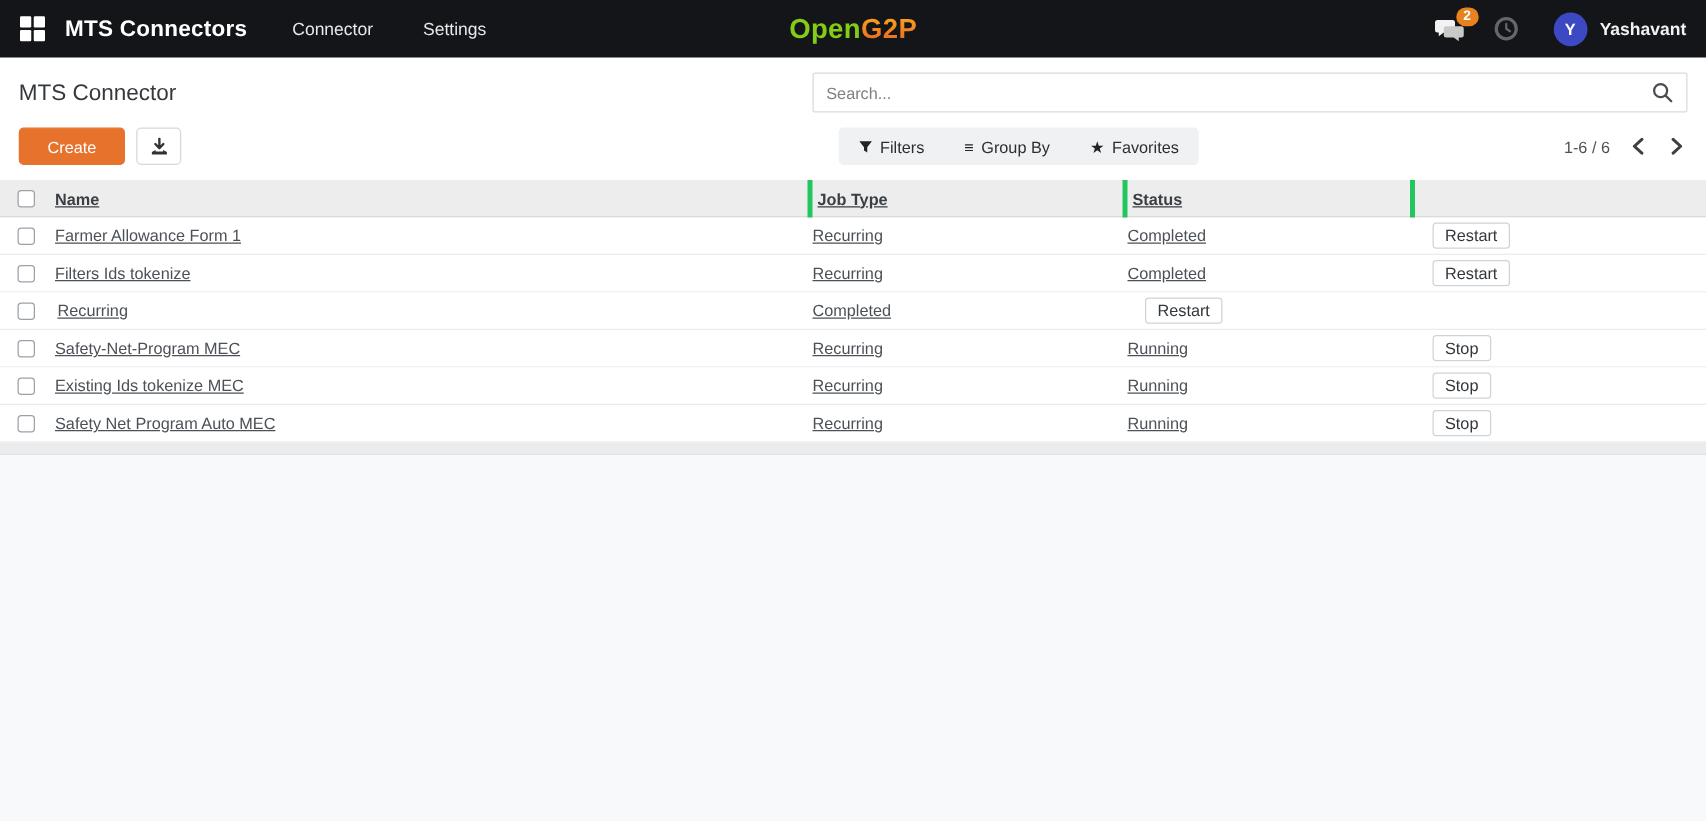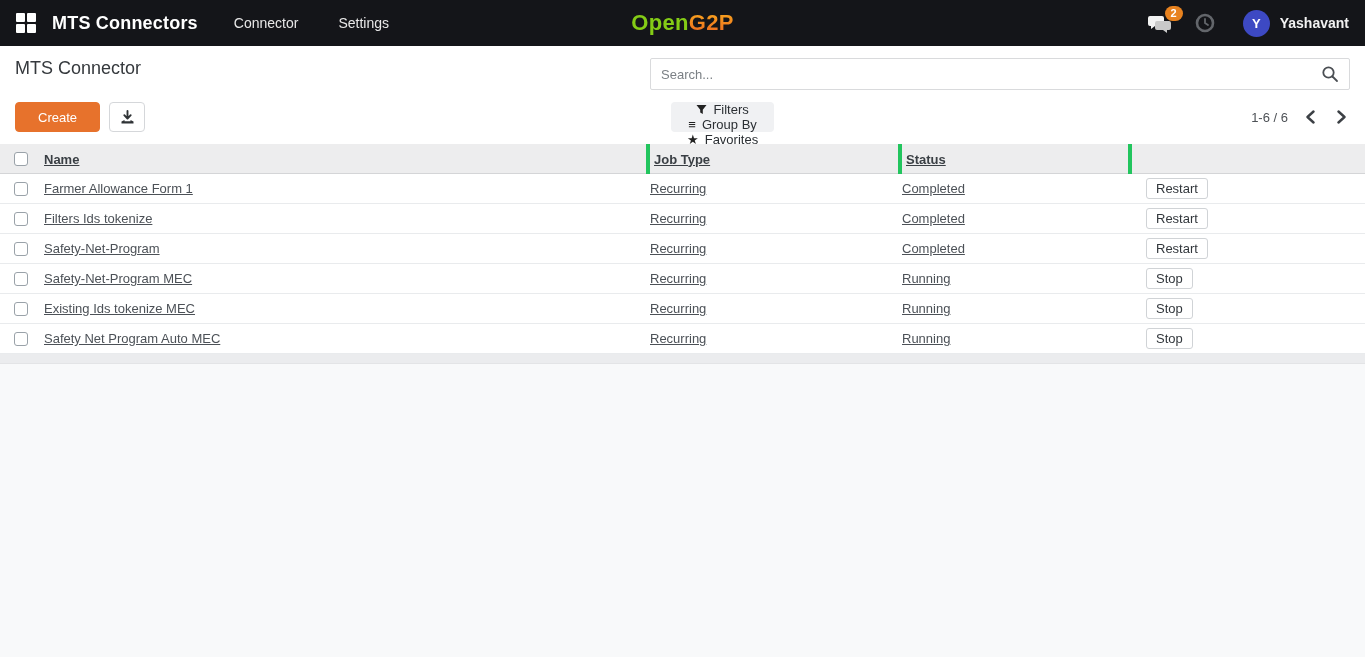--- a/index.html
+++ b/index.html
@@ -39,21 +39,21 @@
   .clock-wrap { cursor:pointer; display:flex; align-items:center; }
   .user-wrap { display:flex; align-items:center; gap:10px; cursor:pointer; margin-left:6px; }
   .avatar {
     width:27px; height:27px; border-radius:50%; background:#3d49c3; color:#fff;
     display:flex; align-items:center; justify-content:center; font-size:13px; font-weight:bold;
   }
   .user-name { font-size:14px; font-weight:600; color:#f2f2f2; }
 
   
   .control-panel { background:#ffffff; padding:0; }
-  .cp-row1 { display:flex; padding:12px 15px 6px 15px; }
+  .cp-row1 { display:flex; align-items:center; padding:12px 15px 6px 15px; }
   .breadcrumb { font-size:18px; color:#35393d; }
   .search-box {
     margin-left:auto; width:700px; height:32px; background:#fff;
     border:1px solid #d9dadc; border-radius:2px;
     display:flex; align-items:center; padding:0 10px;
   }
   .search-box input {
     flex:1; border:none; outline:none; font-size:13px; color:#45494d;
     font-family:"Liberation Sans", sans-serif; background:transparent;
   }
@@ -65,21 +65,21 @@
     font-family:"Liberation Sans", sans-serif;
     text-align:right;
   }
   .btn-export {
     margin-left:9px; width:36px; height:30px; background:#fff;
     border:1px solid #d5d7da; border-radius:4px; cursor:pointer;
     display:flex; align-items:center; justify-content:center;
   }
   .filters-group {
     margin-left:526px; background:#f0f1f3; border-radius:4px; height:30px;
-    display:flex; align-items:center; padding:0 6px; gap:0;flex-direction:column;
+    display:flex; align-items:center; padding:0 6px; gap:12px;
   }
   .fg-btn {
     display:flex; align-items:center; gap:6px; padding:0 10px; height:30px;
     font-size:13px; color:#2b2f33; cursor:pointer; background:transparent; border:none;
     font-family:"Liberation Sans", sans-serif;
   }
   .fg-glyph { font-size:13px; color:#222; }
   .pager { margin-left:auto; display:flex; align-items:center; gap:14px; }
   .pager-range { font-size:13px; color:#4d5156; }
   .pager-btn { background:none; border:none; cursor:pointer; padding:2px; display:flex; align-items:center; }
@@ -237,21 +237,20 @@
     <div class="cell cell-name">Filters Ids tokenize</div>
     <div class="cell">Recurring</div>
     <div class="cell">Completed</div>
     <div class="cell cell-action"><button class="row-btn">Restart</button></div>
   </div>
 
   <div class="lrow">
     <div class="cell cell-check">
         <span class="checkbox"></span>
       </div>
-    <div class="cell cell-name">Safety-Net-Program</div>
     <div class="cell">Recurring</div>
     <div class="cell">Completed</div>
     <div class="cell cell-action"><button class="row-btn">Restart</button></div>
   </div>
 
   <div class="lrow">
     <div class="cell cell-check">
         <span class="checkbox"></span>
       </div>
     <div class="cell cell-name">Safety-Net-Program MEC</div>

